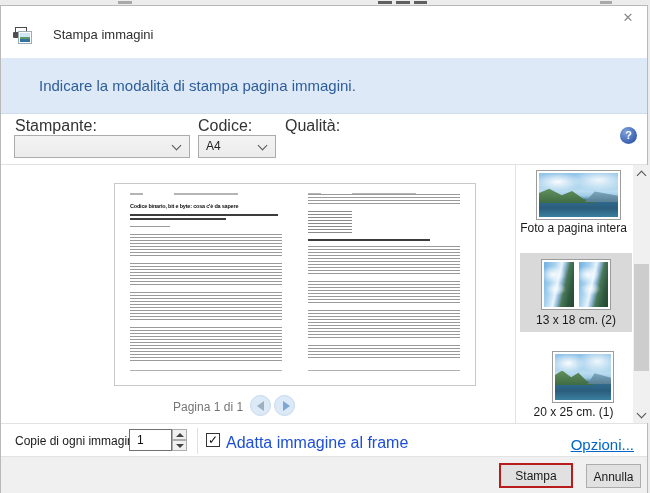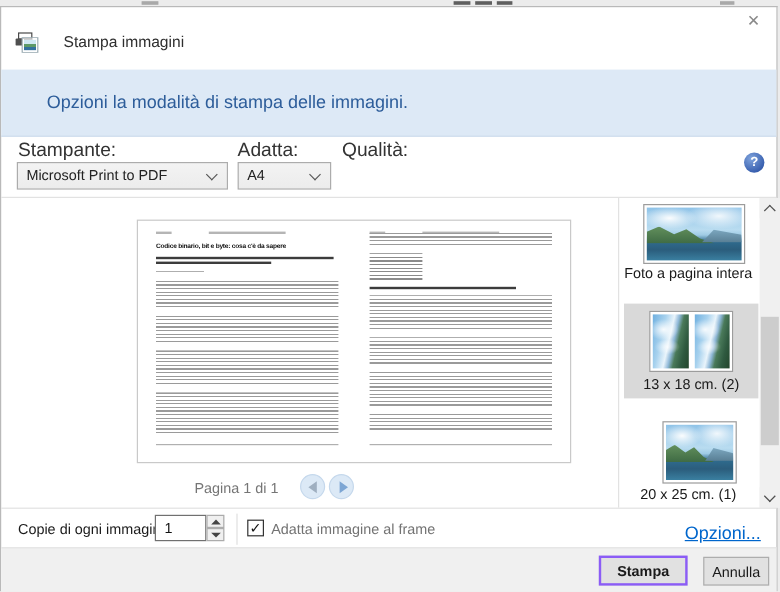--- a/index.html
+++ b/index.html
@@ -48,21 +48,21 @@
   .tl{position:absolute;background-image:repeating-linear-gradient(to bottom,#9a9a9a 0,#9a9a9a 1px,transparent 1px,transparent 3px);}
   .tl.code{background-image:repeating-linear-gradient(to bottom,#8a8a8a 0,#8a8a8a 1px,transparent 1px,transparent 3px);}
   .bar{position:absolute;background:#3c3c3c;}
   .hdr-l{position:absolute;left:0;top:1px;width:13px;height:2px;background:#b5b5b5;}
   .hdr-c{position:absolute;left:44px;top:1px;width:64px;height:2px;background:#b5b5b5;}
   .doc-title{position:absolute;left:0;top:11px;width:152px;font-size:5.5px;font-weight:bold;
     color:#101010;letter-spacing:-0.2px;white-space:nowrap;overflow:hidden;}
   .pfoot{position:absolute;left:0;top:178px;width:152px;height:1px;background:#b0b0b0;}
 
   
-  .pager-text{position:absolute;left:161px;top:394px;font-size:12px;color:#757575;}
+  .pager-text{position:absolute;left:172px;top:394px;font-size:12px;color:#757575;}
   .nav-btn{position:absolute;top:389px;width:21px;height:21px;border-radius:50%;
     background:#dce9f6;border:1px solid #c5d8ec;box-sizing:border-box;cursor:pointer;}
   .nav-btn .tri{position:absolute;top:5px;width:0;height:0;border-top:5px solid transparent;border-bottom:5px solid transparent;}
   .nav-prev{left:249px;} .nav-next{left:273px;}
   .nav-prev .tri{left:6px;border-right:7px solid #9fafc0;}
   .nav-next .tri{left:8px;border-left:7px solid #7da6d4;}
 
   
   .side-div{position:absolute;left:514px;top:159px;width:1px;height:258px;background:#e2e2e2;}
   .thumb-frame{position:absolute;background:#fff;border:1px solid #9c9c9c;padding:2px;box-sizing:border-box;
@@ -100,29 +100,29 @@
   .spin{position:absolute;left:171px;top:423px;width:15px;height:22px;}
   .spin .sb{position:absolute;left:0;width:15px;height:11px;background:#f0f0f0;border:1px solid #acacac;
     box-sizing:border-box;cursor:pointer;}
   .spin .sb.up{top:0;} .spin .sb.dn{top:11px;}
   .spin .t{position:absolute;left:3px;width:0;height:0;border-left:4px solid transparent;border-right:4px solid transparent;}
   .spin .up .t{top:3px;border-bottom:4px solid #444;}
   .spin .dn .t{top:3px;border-top:4px solid #444;}
   .vdiv{position:absolute;left:196px;top:422px;width:1px;height:26px;background:#e0e0e0;}
   .chk{position:absolute;left:205px;top:427px;width:14px;height:14px;box-sizing:border-box;
     border:1px solid #333;background:#fff;text-align:center;line-height:12px;font-size:12px;color:#111;cursor:pointer;}
-  .chk-label{position:absolute;left:225px;top:428px;font-size:12px;color:#737373;}
+  .chk-label{position:absolute;left:225px;top:428px;font-size:16px;color:#1d4ed8;}
   .options-link{position:absolute;right:13px;top:430px;font-size:15px;color:#0066cc;
     text-decoration:underline;cursor:pointer;}
 
   
   .footer{position:absolute;left:0;top:450px;width:100%;height:38px;background:#f0f0f0;border-top:1px solid #e3e3e3;}
   .btn{position:absolute;box-sizing:border-box;background:#e1e1e1;font-size:12px;color:#1a1a1a;
     text-align:center;cursor:pointer;font-family:inherit;}
-  .btn-print{left:498px;top:6px;width:74px;height:25px;border:2px solid #8b5cf6;line-height:21px;font-weight:bold;}
+  .btn-print{left:498px;top:6px;width:74px;height:25px;border:2px solid #b91c1c;line-height:21px;}
   .btn-cancel{left:585px;top:7px;width:55px;height:24px;border:1px solid #adadad;line-height:22px;}
 </style>
 </head>
 <body>
 
 <div class="stage">
 
   <div class="mark lt" style="left:118px;width:14px;"></div>
   <div class="mark" style="left:378px;width:14px;"></div>
   <div class="mark" style="left:396px;width:14px;"></div>
@@ -133,29 +133,28 @@
 
     <span class="app-icon">
       <span class="tray"></span>
         <span class="pbody"></span>
         <span class="photo"></span>
     </span>
     <span class="title-text">Stampa immagini</span>
     <span class="close-btn">✕</span>
 
     <div class="banner">
-      <span>Opzioni la modalità di stampa delle immagini.</span>
+      <span>Indicare la modalità di stampa pagina immagini.</span>
     </div>
 
     <span class="fld-label" style="left:14px;">Stampante:</span>
-    <span class="fld-label" style="left:197px;">Adatta:</span>
+    <span class="fld-label" style="left:197px;">Codice:</span>
     <span class="fld-label" style="left:284px;">Qualità:</span>
 
     <div class="combo" style="left:13px;width:176px;">
-      <span>Microsoft Print to PDF</span>
       <span class="chev"></span>
     </div>
     <div class="combo" style="left:197px;width:78px;">
       <span>A4</span>
       <span class="chev"></span>
     </div>
 
     <div class="help-btn">?</div>
 
     <div class="hline" style="top:158px;"></div>

